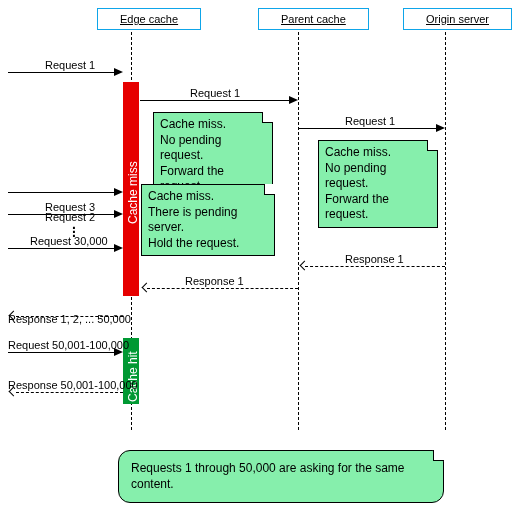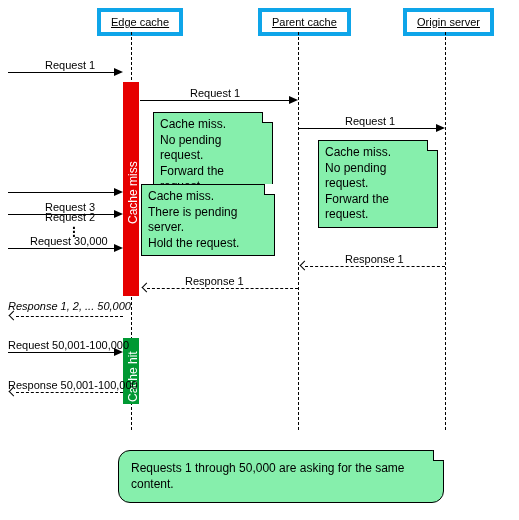--- a/index.html
+++ b/index.html
@@ -10,22 +10,22 @@
     color: #000;
     background: #fff;
   }
   .diagram {
     position: relative;
     width: 519px;
     height: 520px;
   }
   .participant-box {
     position: absolute;
-    border: 4px solid #0ea5e9;
-    padding: 4px 10px;
+    border: 1px solid #0ea5e9;
+    padding: 4px 22px;
     text-align: right;
     text-decoration: underline;
     background: #fff;
     white-space: nowrap;
   }
   .lifeline {
     position: absolute;
     width: 0;
     border-left: 1px dashed #000;
   }
@@ -170,21 +170,21 @@
   <div class="arrow-head-right" style="left:114px; top:244px;"></div>
 
   <div class="msg-label" style="left:345px; top:253px;">Response 1</div>
   <div class="arrow-line-dashed" style="left:305px; top:266px; width:140px;"></div>
   <div class="arrow-head-left-open" style="left:301px; top:262px;"></div>
 
   <div class="msg-label" style="left:185px; top:275px;">Response 1</div>
   <div class="arrow-line-dashed" style="left:147px; top:288px; width:151px;"></div>
   <div class="arrow-head-left-open" style="left:143px; top:284px;"></div>
 
-  <div class="msg-label" style="left:8px; top:300px;font-style:italic;">Response 1, 2, ... 50,000</div>
+  <div class="msg-label" style="left:8px; top:313px;">Response 1, 2, ... 50,000</div>
   <div class="arrow-line-dashed" style="left:16px; top:316px; width:107px;"></div>
   <div class="arrow-head-left-open" style="left:10px; top:312px;"></div>
 
   <div class="msg-label" style="left:8px; top:339px;">Request 50,001-100,000</div>
   <div class="arrow-line-solid" style="left:8px; top:352px; width:106px;"></div>
   <div class="arrow-head-right" style="left:114px; top:348px;"></div>
 
   <div class="msg-label" style="left:8px; top:379px;text-align:right;">Response 50,001-100,000</div>
   <div class="arrow-line-dashed" style="left:16px; top:392px; width:107px;"></div>
   <div class="arrow-head-left-open" style="left:10px; top:388px;"></div>

